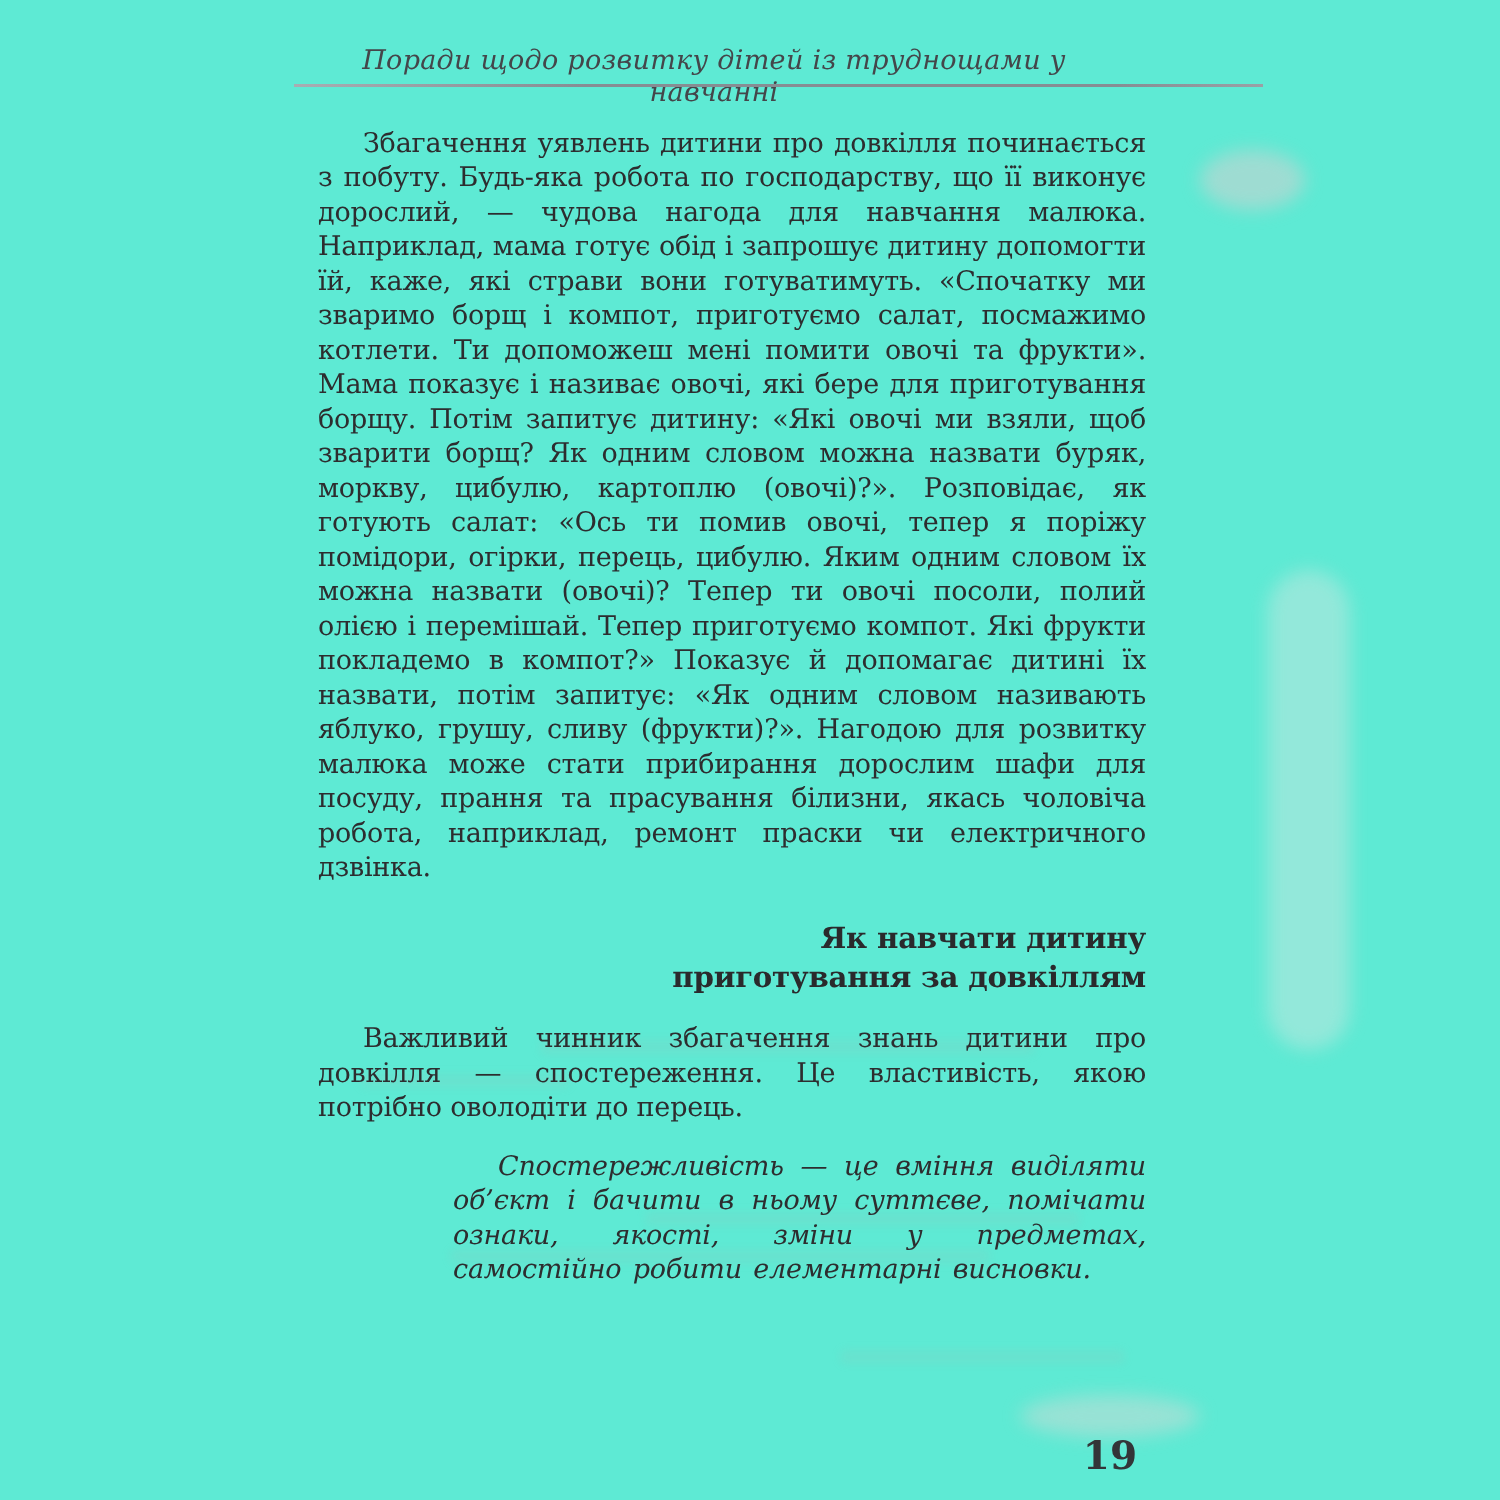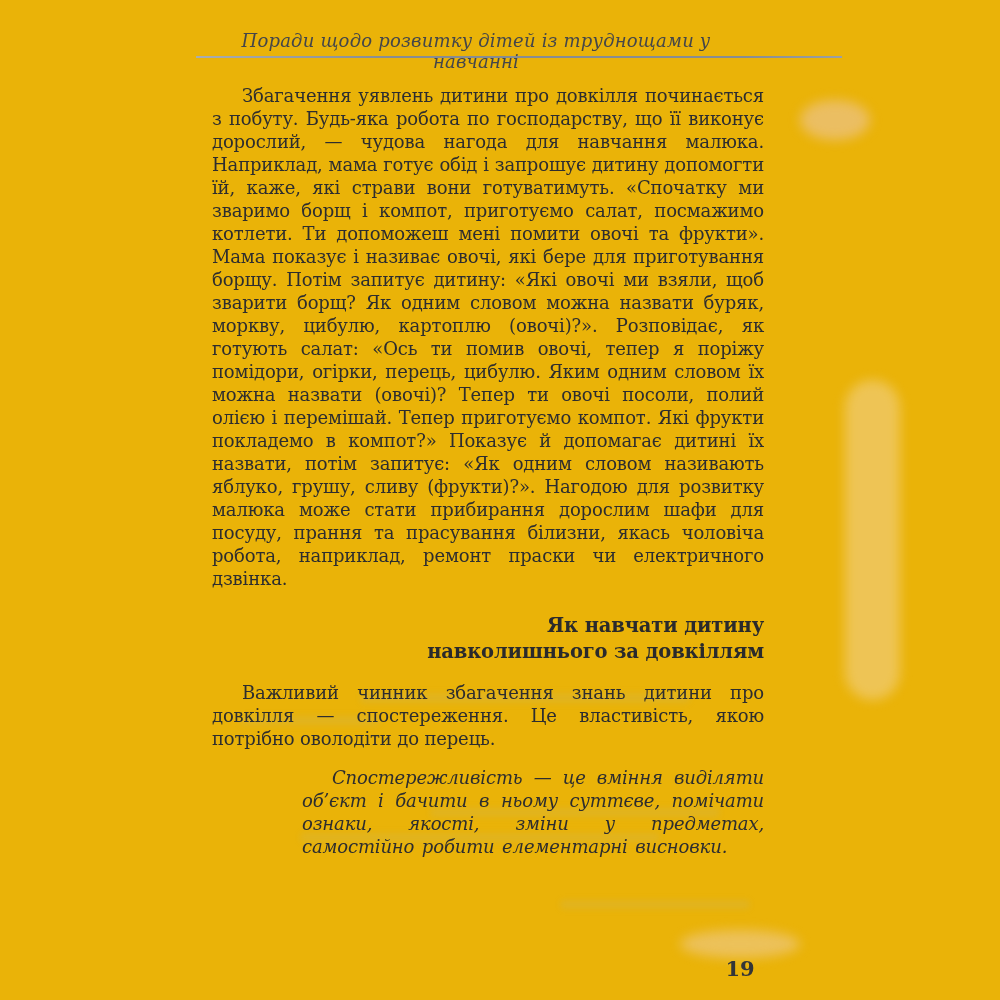--- a/index.html
+++ b/index.html
@@ -4,21 +4,21 @@
 <style>
   html, body {
     margin: 0;
     padding: 0;
     background: #ffffff;
   }
   .page {
     position: relative;
     width: 1000px;
     height: 1000px;
-    background: #eab308;
+    background: #5eead4;
     overflow: hidden;
     font-family: "DejaVu Serif", "Liberation Serif", serif;
   }
   
   .running-header {
     position: absolute;
     left: 200px;
     top: 30px;
     width: 552px;
     text-align: center;
@@ -70,21 +70,21 @@
   }
   .paragraph-2 { margin-top: 14px !important; }
   .quote-2 { margin-top: 16px !important; }
   
   .page-number {
     position: absolute;
     left: 710px;
     top: 956px;
     width: 60px;
     text-align: center;
-    font-size: 21px;
+    font-size: 26px;
     font-weight: bold;
     color: #333538;
   }
   
   .smudge {
     position: absolute;
     pointer-events: none;
     filter: blur(6px);
   }
   .smudge-pink-top    { left: 800px; top: 100px; width: 70px; height: 40px;  background: rgba(238,205,208,0.45); border-radius: 50%; }
@@ -121,21 +121,21 @@
   <div class="ghost ghost-4"></div>
   <div class="ghost ghost-5"></div>
 
   <div class="content">
 
     <p class="body-paragraph paragraph-1">Збагачення уявлень дитини про довкілля починається з побуту. Будь-яка робота по господарству, що її виконує дорослий, — чудова нагода для навчання малюка. Наприклад, мама готує обід і запрошує дитину допомогти їй, каже, які страви вони готуватимуть. «Спочатку ми зваримо борщ і компот, приготуємо салат, посмажимо котлети. Ти допоможеш мені помити овочі та фрукти». Мама показує і називає овочі, які бере для приготування борщу. Потім запитує дитину: «Які овочі ми взяли, щоб зварити борщ? Як одним словом можна назвати буряк, моркву, цибулю, картоплю (овочі)?». Розповідає, як готують салат: «Ось ти помив овочі, тепер я поріжу помідори, огірки, перець, цибулю. Яким одним словом їх можна назвати (овочі)? Тепер ти овочі посоли, полий олією і перемішай. Тепер приготуємо компот. Які фрукти покладемо в компот?» Показує й допомагає дитині їх назвати, потім запитує: «Як одним словом називають яблуко, грушу, сливу (фрукти)?». Нагодою для розвитку малюка може стати прибирання дорослим шафи для посуду, прання та прасування білизни, якась чоловіча робота, наприклад, ремонт праски чи електричного дзвінка.</p>
 
 
     <h2 class="section-heading">
       <span>Як навчати дитину</span><br>
-      <span>навколишнього за довкіллям</span>
+      <span>приготування за довкіллям</span>
     </h2>
 
     <p class="body-paragraph paragraph-2">Важливий чинник збагачення знань дитини про довкілля — спостереження. Це властивість, якою потрібно оволодіти до перець.</p>
 
     <p class="block-quote quote-2">Спостережливість — це вміння виділяти об’єкт і бачити в ньому суттєве, помічати ознаки, якості, зміни у предметах, самостійно робити елементарні висновки.</p>
 
   </div>
 
   <div class="page-number">19</div>
 

